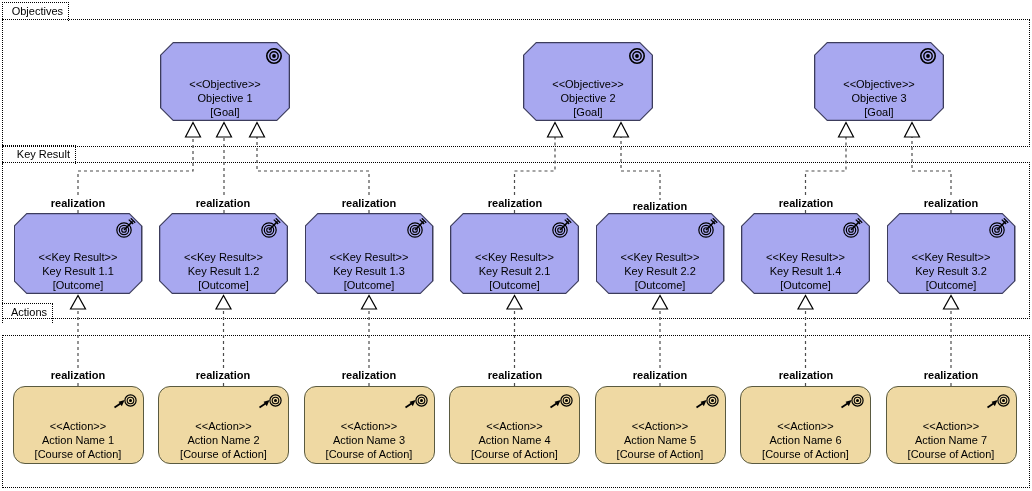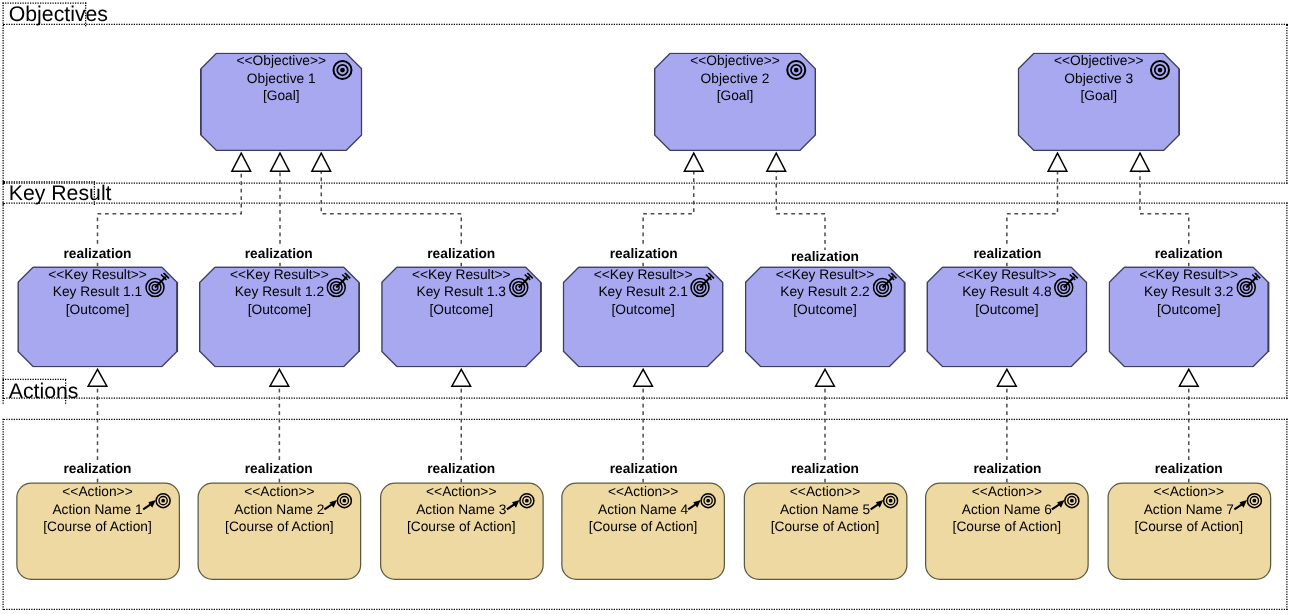--- a/index.html
+++ b/index.html
@@ -11,21 +11,21 @@
   html,body{margin:0;padding:0;background:var(--background);}
   #canvas{
     position:relative; width:1032px; height:491px; overflow:hidden;
     background:var(--background);
     font-family:"Liberation Sans", sans-serif; color:var(--text);
   }
   
   .lane-body{position:absolute; border:1px dotted var(--lane-border); z-index:0;}
   .lane-tab{
     position:absolute; border:1px dotted var(--lane-border); border-bottom:none;
-    z-index:0; font-size:17px; line-height:15px; padding:1px 5px 0 4px;
+    z-index:0; font-size:11px; line-height:15px; padding:1px 5px 0 4px;
     white-space:nowrap; background:transparent;text-align:right;
   }
   
   #edges{position:absolute; left:0; top:0; z-index:1;}
   .conn{fill:none; stroke:var(--connector); stroke-width:1.2; stroke-dasharray:3 3;}
   .tri{fill:var(--arrowhead-fill); stroke:#000; stroke-width:1.2;}
   
   .rel-label{
     position:absolute; transform:translateX(-50%);
     font-size:11px; line-height:13px; background:var(--background);
@@ -43,21 +43,21 @@
     clip-path:polygon(12px 0, calc(100% - 12px) 0, 100% 12px, 100% calc(100% - 12px),
                       calc(100% - 12px) 100%, 12px 100%, 0 calc(100% - 12px), 0 12px);
   }
   .rounded{
     background:var(--action-fill);
     border:1px solid var(--action-border); border-radius:12px;
     box-sizing:border-box;
   }
   .node-text{
     position:absolute; inset:0; display:flex; flex-direction:column;
-    align-items:center; justify-content:flex-start; text-align:center;
+    align-items:center; justify-content:flex-end; text-align:center;
     font-size:11px; line-height:14px; z-index:2; padding-bottom:2px;
   }
   .node .icon{position:absolute; top:5px; right:7px; z-index:3;}
   .node .icon.coa{top:6px; right:6px;}
   .ic-stroke{fill:none; stroke:#000;}
   .ic-fill{fill:#000; stroke:none;}
 </style>
 </head>
 <body>
 
@@ -243,21 +243,21 @@
       <span>[Outcome]</span>
     </div>
   </div>
   <div class="node oct" style="left:741px;top:213px;width:129px;height:81px">
     <div class="oct-fill"></div>
     <svg class="icon" width="20" height="20">
         <use href="#def-outcome-icon"></use>
       </svg>
     <div class="node-text">
       <span>&lt;&lt;Key Result&gt;&gt;</span>
-      <span>Key Result 4.8</span>
+      <span>Key Result 1.4</span>
       <span>[Outcome]</span>
     </div>
   </div>
   <div class="node oct" style="left:886.5px;top:213px;width:129px;height:81px">
     <div class="oct-fill"></div>
     <svg class="icon" width="20" height="20">
         <use href="#def-outcome-icon"></use>
       </svg>
     <div class="node-text">
       <span>&lt;&lt;Key Result&gt;&gt;</span>

